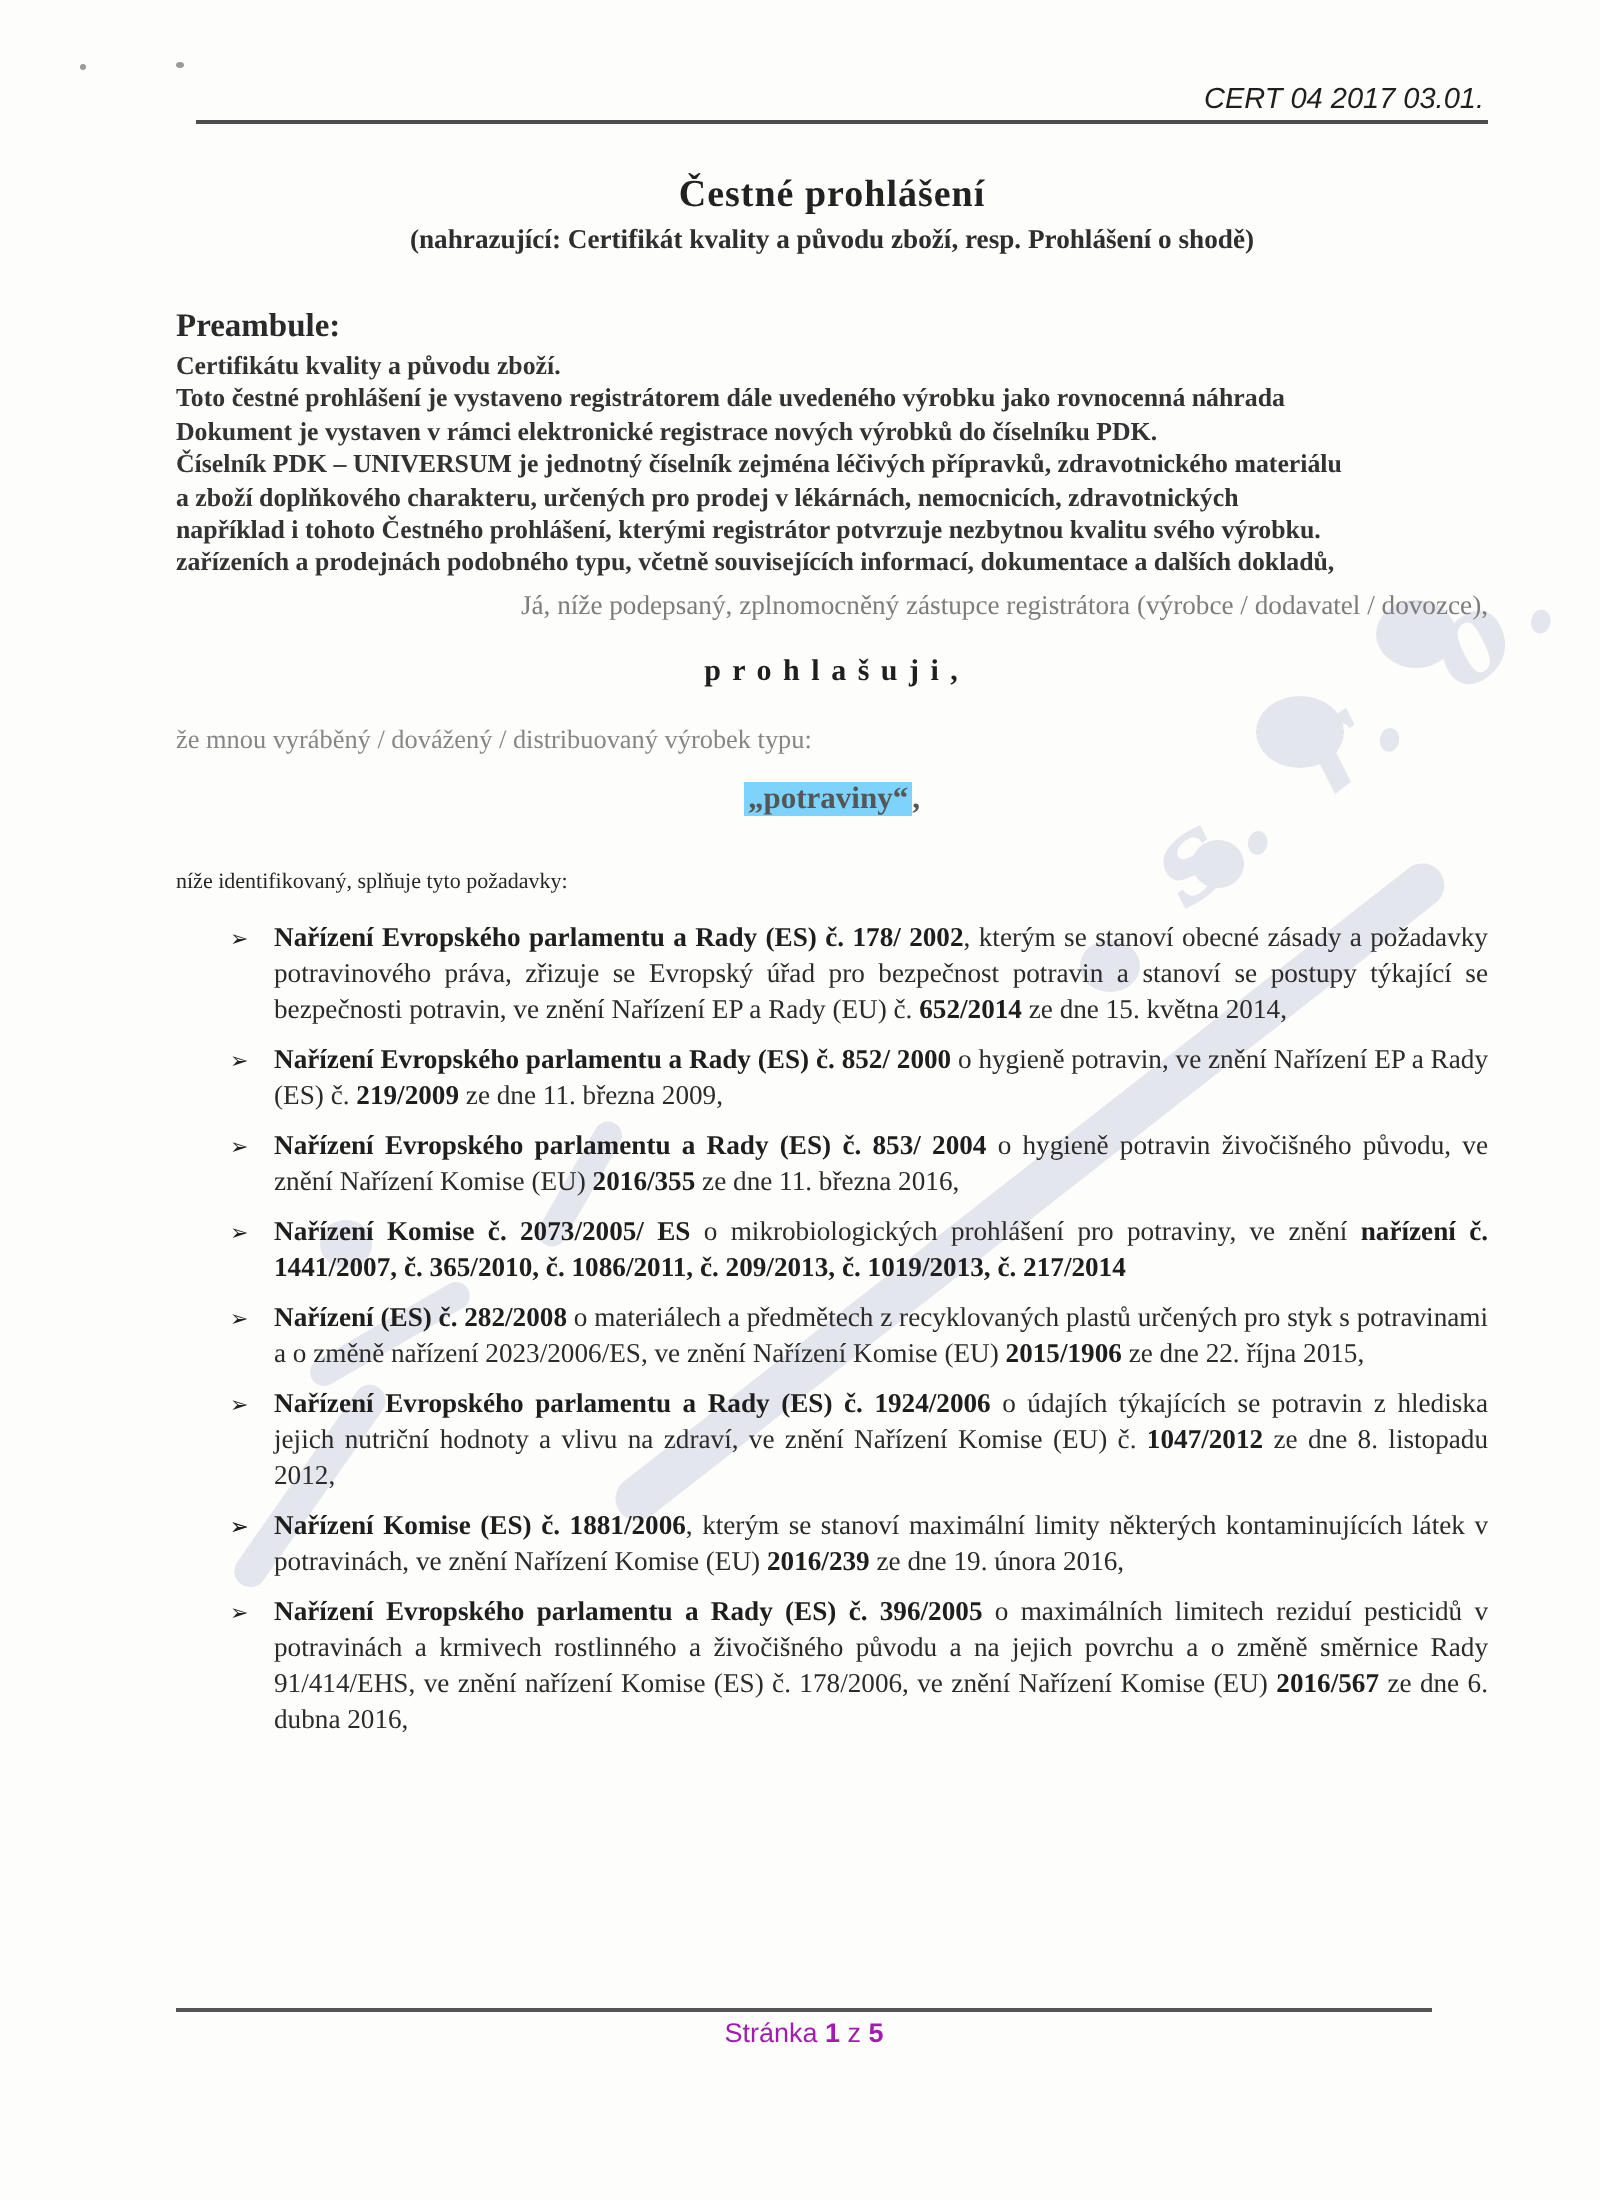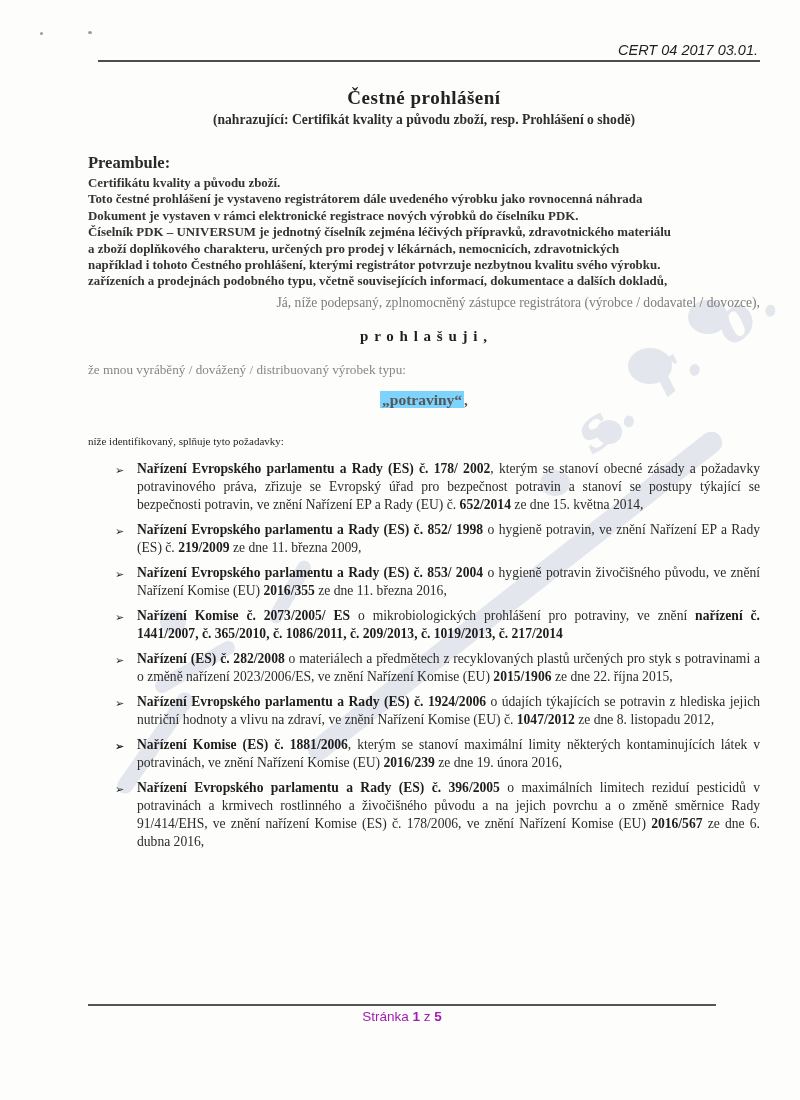--- a/index.html
+++ b/index.html
@@ -5,21 +5,21 @@
   html,body{margin:0;padding:0;background:#e9e9e9;}
   .page{
     position:relative;
     width:800px;height:1100px;
     margin:0 auto;
     background:#fdfdfc;
     overflow:hidden;
     font-family:"Liberation Serif", serif;
     color:#2b2b2b;
   }
-  .content{position:relative;z-index:2;padding:0 40px 0 88px;}
+  .content{position:relative;z-index:2;padding:0 56px 0 88px;}
 
   
   .speck{position:absolute;background:#9a9a9a;border-radius:50%;z-index:3;}
   .speck1{left:40px;top:32px;width:3px;height:3px;}
   .speck2{left:88px;top:31px;width:4px;height:3px;}
 
   
   .watermark{position:absolute;inset:0;z-index:1;pointer-events:none;}
   .wm-piece{position:absolute;background:#e4e6ed;border-radius:14px;}
   .wm-swoosh{left:255px;top:585px;width:520px;height:22px;transform:rotate(-38deg);}
@@ -137,21 +137,21 @@
     <p class="intro">Já, níže podepsaný, zplnomocněný zástupce registrátora (výrobce / dodavatel / dovozce),</p>
     <div class="verb">p r o h l a š u j i ,</div>
     <p class="product-intro">že mnou vyráběný / dovážený  / distribuovaný výrobek typu:</p>
     <div class="product-type-row">
       <span class="product-type">„potraviny“</span><span>,</span>
     </div>
     <p class="req-intro">níže identifikovaný, splňuje tyto požadavky:</p>
 
     <ul class="requirements" id="requirements">
         <li><span class="marker">➢</span><span class="req-text"><b>Nařízení Evropského parlamentu a Rady (ES) č. 178/ 2002</b><span>, kterým se stanoví obecné zásady a požadavky potravinového práva, zřizuje se Evropský úřad pro bezpečnost potravin a stanoví se postupy týkající se bezpečnosti potravin, ve znění Nařízení EP a Rady (EU) č. </span><b>652/2014</b><span> ze dne 15. května 2014,</span></span></li>
-        <li><span class="marker">➢</span><span class="req-text"><b>Nařízení Evropského parlamentu a Rady (ES) č. 852/ 1998</b><span> o hygieně potravin, ve znění Nařízení EP a Rady (ES) č. </span><b>219/2009</b><span> ze dne 11. března 2009,</span></span></li>
+        <li><span class="marker">➢</span><span class="req-text"><b>Nařízení Evropského parlamentu a Rady (ES) č. 852/ 2000</b><span> o hygieně potravin, ve znění Nařízení EP a Rady (ES) č. </span><b>219/2009</b><span> ze dne 11. března 2009,</span></span></li>
         <li><span class="marker">➢</span><span class="req-text"><b>Nařízení Evropského parlamentu a Rady (ES) č. 853/ 2004</b><span> o hygieně potravin živočišného původu, ve znění Nařízení Komise (EU) </span><b>2016/355</b><span> ze dne 11. března 2016,</span></span></li>
         <li><span class="marker">➢</span><span class="req-text"><b>Nařízení Komise č. 2073/2005/ ES</b><span> o mikrobiologických prohlášení pro potraviny, ve znění </span><b>nařízení č. 1441/2007, č. 365/2010, č. 1086/2011, č. 209/2013, č. 1019/2013, č. 217/2014</b></span></li>
         <li><span class="marker">➢</span><span class="req-text"><b>Nařízení (ES) č. 282/2008</b><span> o materiálech a předmětech z recyklovaných plastů určených pro styk s potravinami a o změně nařízení 2023/2006/ES, ve znění Nařízení Komise (EU) </span><b>2015/1906</b><span> ze dne 22. října 2015,</span></span></li>
         <li><span class="marker">➢</span><span class="req-text"><b>Nařízení Evropského parlamentu a Rady (ES) č. 1924/2006</b><span>  o údajích týkajících se potravin z hlediska jejich nutriční hodnoty a vlivu na zdraví, ve znění Nařízení Komise (EU) č. </span><b>1047/2012</b><span> ze dne 8. listopadu 2012,</span></span></li>
         <li><span class="marker">➢</span></li>
         <li><span class="marker">➢</span><span class="req-text"><b>Nařízení Komise (ES) č. 1881/2006</b><span>, kterým se stanoví maximální limity některých kontaminujících látek v potravinách, ve znění Nařízení Komise (EU) </span><b>2016/239</b><span> ze dne 19. února 2016,</span></span></li>
         <li><span class="marker">➢</span><span class="req-text"><b>Nařízení Evropského parlamentu a Rady (ES) č. 396/2005</b><span> o maximálních limitech reziduí pesticidů v potravinách a krmivech rostlinného a živočišného původu a na jejich povrchu a o změně směrnice Rady 91/414/EHS, ve znění nařízení Komise (ES) č. 178/2006, ve znění Nařízení Komise (EU) </span><b>2016/567</b><span> ze dne 6. dubna 2016,</span></span></li>
       </ul>
   </div>
 

